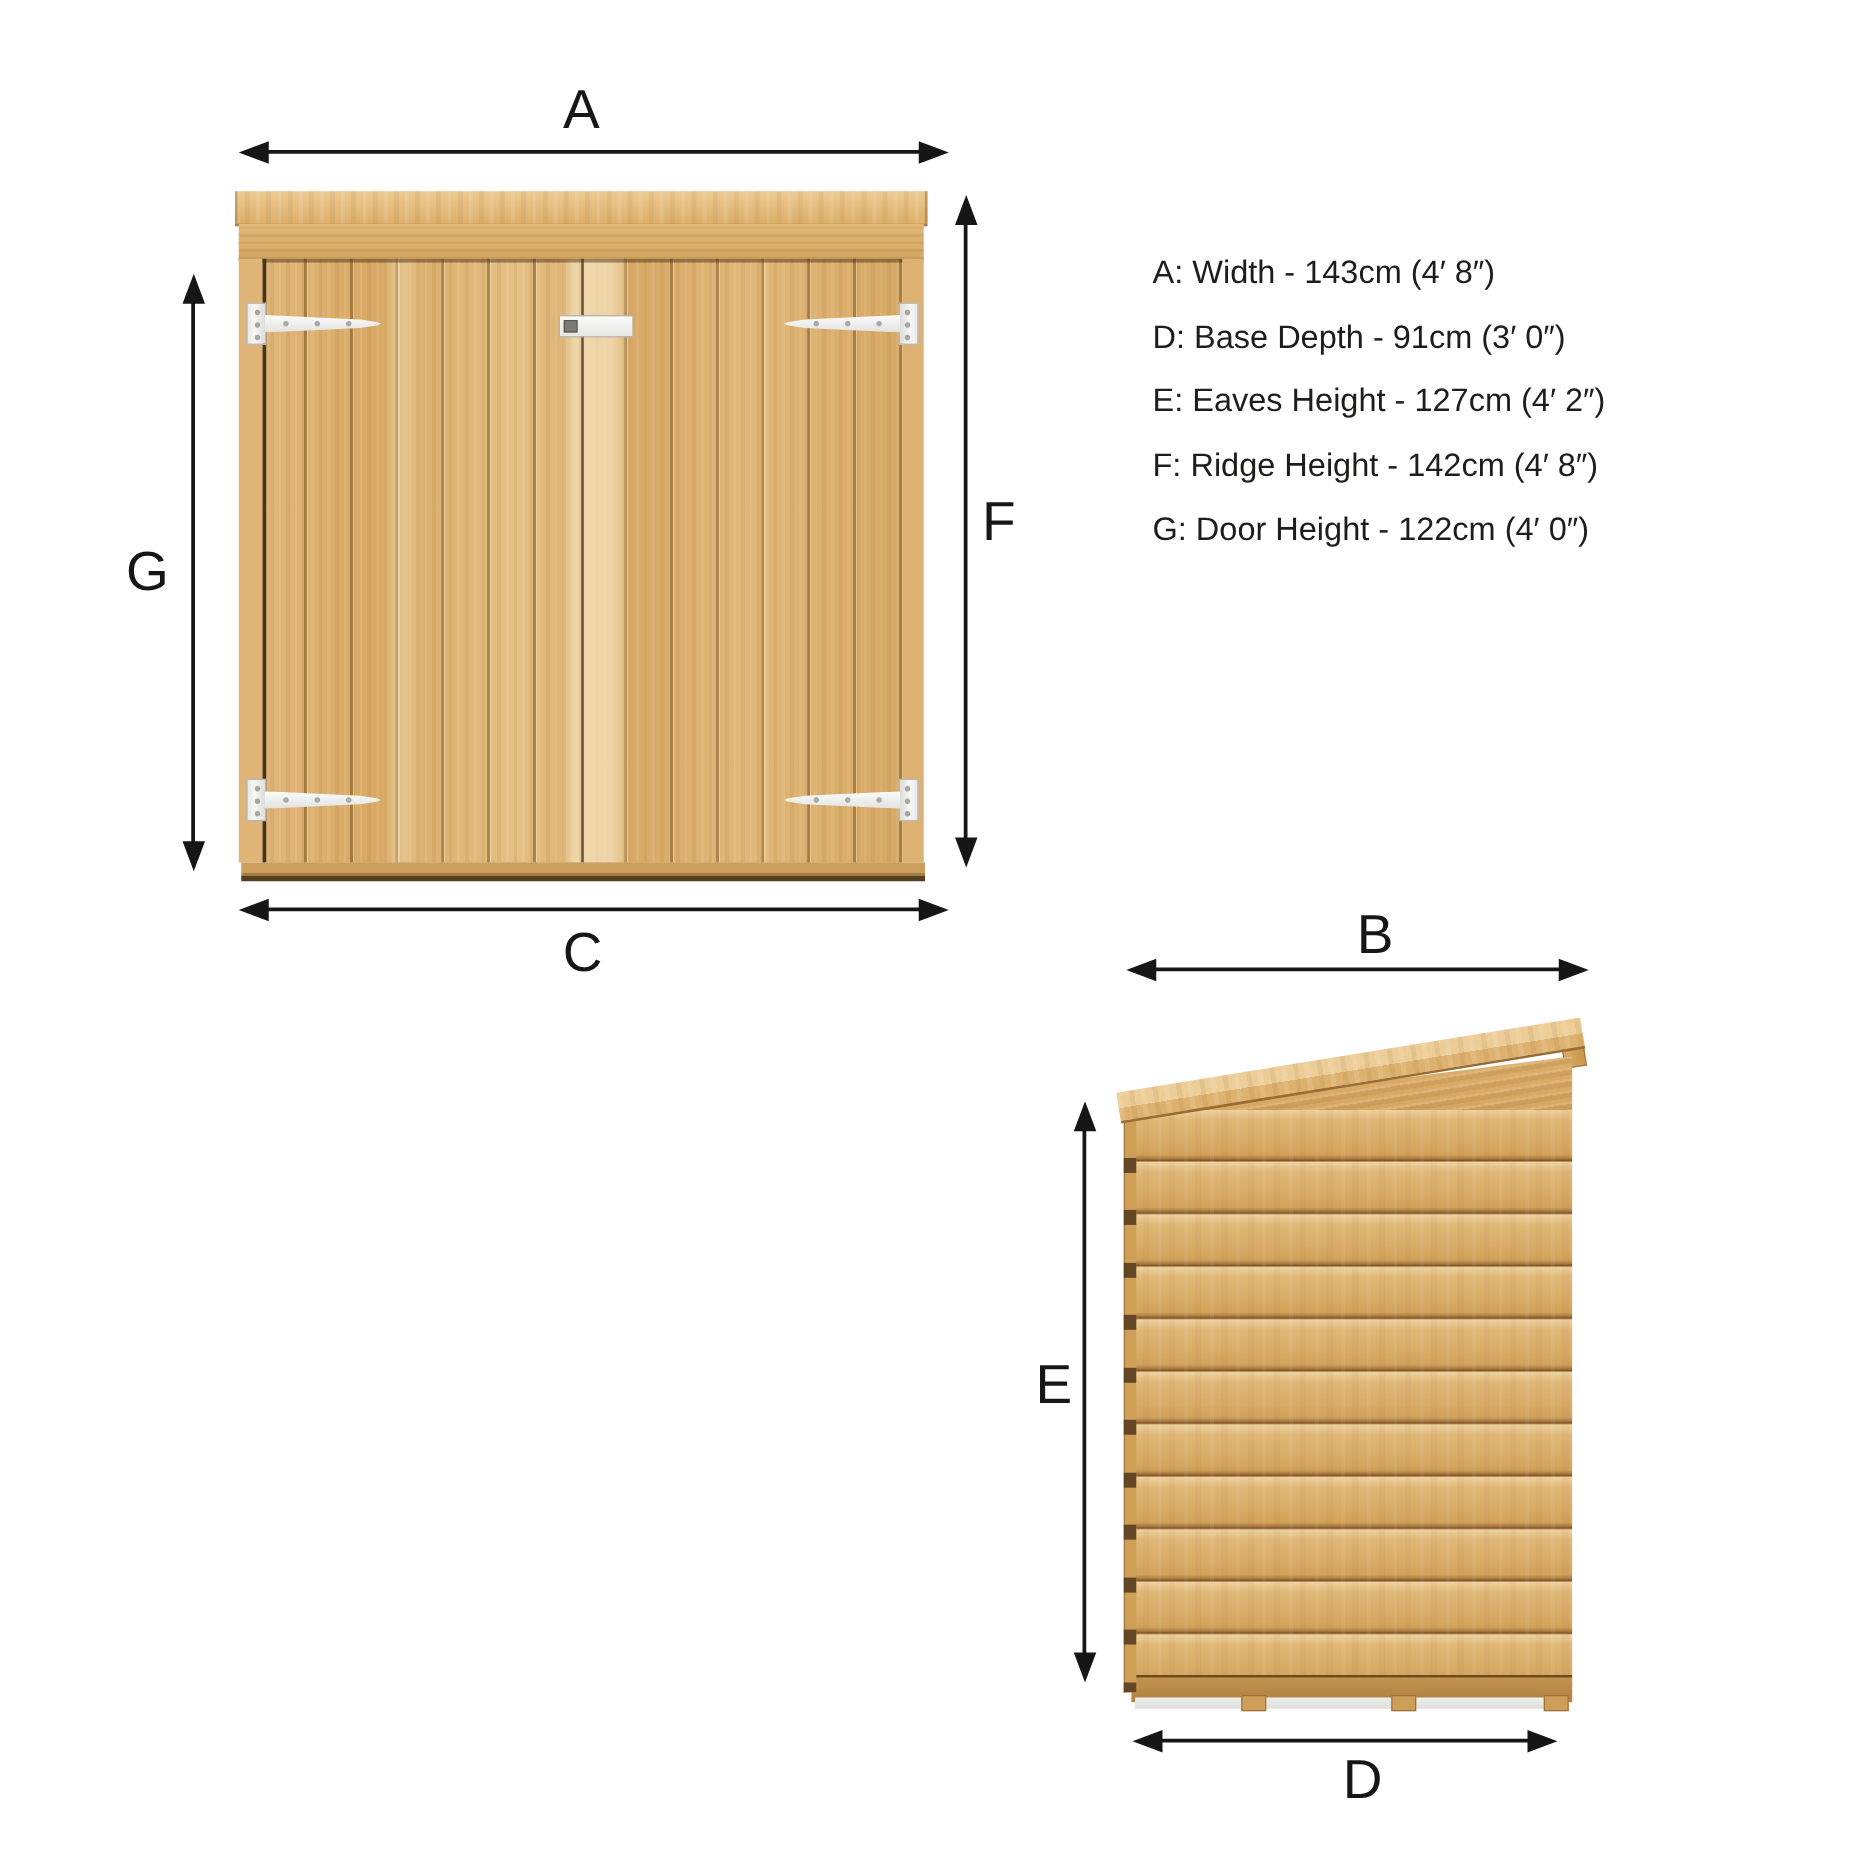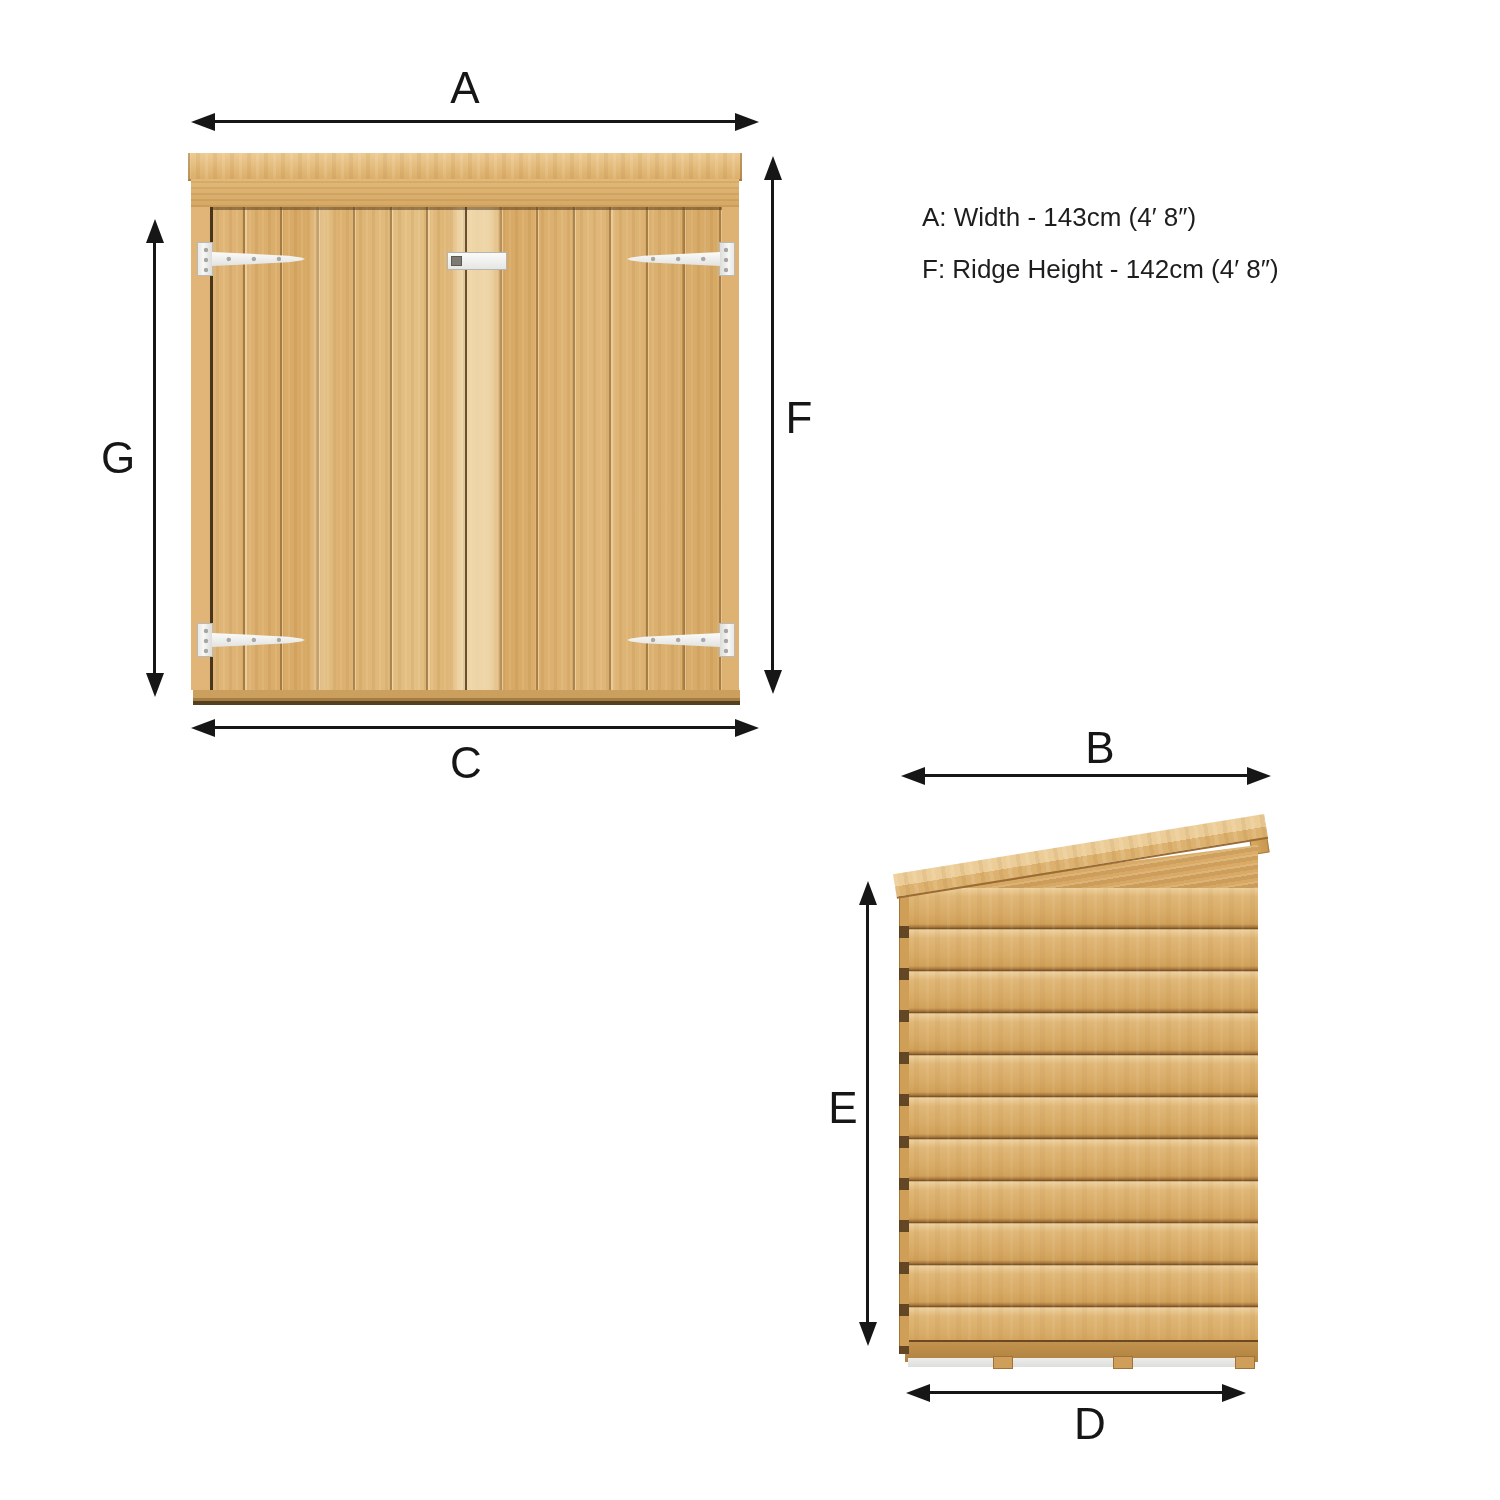--- a/index.html
+++ b/index.html
@@ -150,21 +150,24 @@
 
     <div class="va" style="left:771px;top:179px;height:492px;"></div>
     <span class="dim-label" style="left:799px;top:418px;">F</span>
 
     <div class="ha" style="left:214px;top:726px;width:522px;"></div>
     <span class="dim-label" style="left:466px;top:763px;">C</span>
   </div>
 
   <div class="spec-list">
     <div>A: Width - 143cm (4′ 8″)</div>
+    <div>D: Base Depth - 91cm (3′ 0″)</div>
+    <div>E: Eaves Height - 127cm (4′ 2″)</div>
     <div>F: Ridge Height - 142cm (4′ 8″)</div>
+    <div>G: Door Height - 122cm (4′ 0″)</div>
   </div>
 
   <div>
 
     <div class="ha" style="left:924px;top:774px;width:324px;"></div>
     <span class="dim-label" style="left:1100px;top:748px;">B</span>
 
     <div class="sv-roof-cap"></div>
     <div class="sv-wall">
       <div class="sv-wedge"></div>

